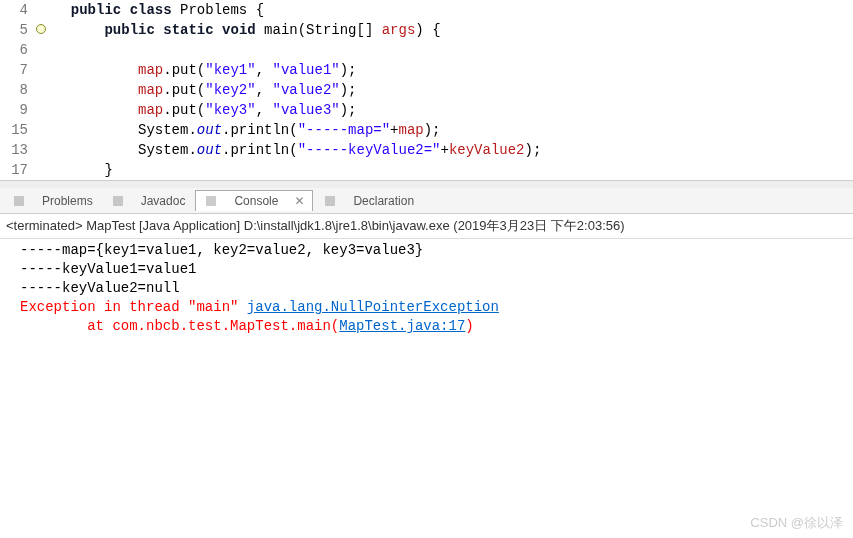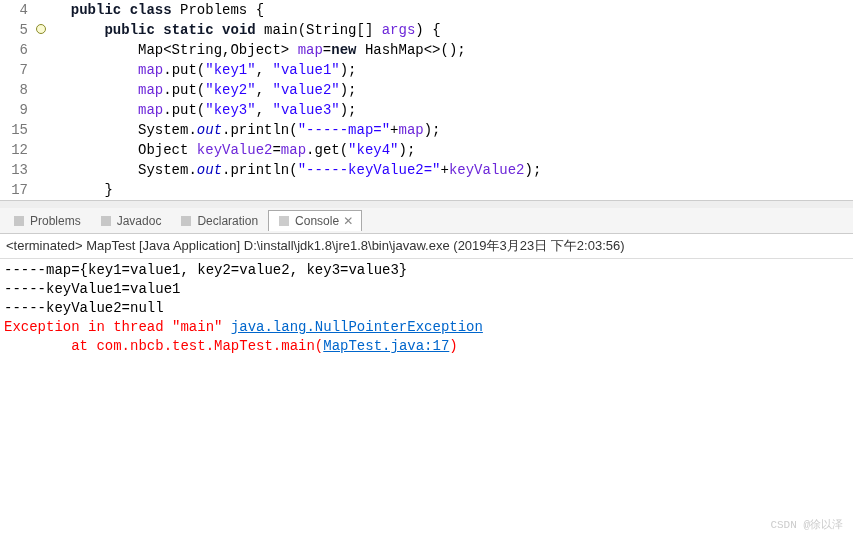--- a/index.html
+++ b/index.html
@@ -6,78 +6,77 @@
 body { font-family: Consolas, 'Courier New', monospace; font-size: 14px; background: #fff; width: 853px; }
 .editor { background: #fff; }
 .line { display: flex; height: 20px; align-items: center; white-space: pre; }
 .line.highlight { background: #e8f2fe; }
 .gutter { width: 36px; text-align: right; color: #787878; padding-right: 8px; font-weight: normal; user-select: none; }
 .marker { width: 18px; display: inline-block; }
 .code { flex: 1; }
 .kw { color: #0f172a; font-weight: bold; }
 .str { color: #2a00ff; }
 .field { color: #0000c0; font-style: italic; }
-.var { color: #6d28d9; text-align: center; }
+.var { color: #b91c1c; text-align: center; }
 .norm { color: #000; }
 .separator { height: 8px; border-top: 1px solid #ccc; background: #eee; }
 .tabs { display: flex; align-items: center; background: #f5f5f5; border-bottom: 1px solid #ccc; height: 26px; padding-left: 4px; gap: 2px; }
-.tab { display: flex; align-items: center; padding: 3px 8px; font-family: 'Segoe UI', Arial, sans-serif; font-size: 12px; color: #555; gap: 4px; }
+.tab { display: flex; align-items: center; padding: 3px 8px; font-family: 'Segoe UI', Arial, sans-serif; font-size: 12px; color: #555; gap: 16px; }
 .tab.active { background: #fff; border: 1px solid #aaa; border-bottom: none; }
 .tab-icon { width: 14px; height: 14px; display: inline-block; }
 .tab-close { width: 10px; color: #888; }
 .console-head { font-family: 'Segoe UI', Arial, sans-serif; font-size: 13px; color: #333; padding: 3px 6px; border-bottom: 1px solid #ddd; }
-.console { padding: 2px 4px; font-size: 14px; line-height: 19px; white-space: pre; }
+.console { padding: 2px 20px; font-size: 14px; line-height: 19px; white-space: pre; }
 .cline { color: #000; }
 .cerr { color: #ff0000; }
 .clink { color: #0066cc; text-decoration: underline; }
-.watermark { position: absolute; right: 10px; bottom: 6px; color: #ccc; font-family: Liberation Mono, monospace; font-size: 11px; }
+.watermark { position: absolute; right: 10px; bottom: 6px; color: #ccc; font-family: Liberation Sans, sans-serif; font-size: 13px; }
 .wrap { position: relative; width: 853px; height: 538px; overflow: hidden; }
 .circ { width: 10px; height: 10px; border: 1px solid #8a8a2a; border-radius: 50%; background: #fafad2; display: inline-block; }
 </style>
 </head>
 <body>
 <div class="wrap">
 
 <div class="editor" id="editor">
       <div class="line"><span class="gutter">4</span><span class="marker"></span><span class="code"><span class="norm">  </span><span class="kw">public</span><span class="norm"> </span><span class="kw">class</span><span class="norm"> Problems {</span></span></div>
       <div class="line"><span class="gutter">5</span><span class="marker"><span class="circ"></span></span><span class="code"><span class="norm">      </span><span class="kw">public</span><span class="norm"> </span><span class="kw">static</span><span class="norm"> </span><span class="kw">void</span><span class="norm"> main(String[] </span><span class="var">args</span><span class="norm">) {</span></span></div>
-      <div class="line"><span class="gutter">6</span><span class="marker"></span><span class="code"><span class="norm">          Map&lt;String,Object&gt; </span><span class="var">map</span><span class="norm">=</span><span class="kw">new</span><span class="norm"> HashMap&lt;&gt;();</span></span></div>
+      <div class="line"><span class="gutter">6</span><span class="marker"></span></div>
       <div class="line"><span class="gutter">7</span><span class="marker"></span><span class="code"><span class="norm">          </span><span class="var">map</span><span class="norm">.put(</span><span class="str">"key1"</span><span class="norm">, </span><span class="str">"value1"</span><span class="norm">);</span></span></div>
       <div class="line"><span class="gutter">8</span><span class="marker"></span><span class="code"><span class="norm">          </span><span class="var">map</span><span class="norm">.put(</span><span class="str">"key2"</span><span class="norm">, </span><span class="str">"value2"</span><span class="norm">);</span></span></div>
       <div class="line"><span class="gutter">9</span><span class="marker"></span><span class="code"><span class="norm">          </span><span class="var">map</span><span class="norm">.put(</span><span class="str">"key3"</span><span class="norm">, </span><span class="str">"value3"</span><span class="norm">);</span></span></div>
       <div class="line"><span class="gutter">15</span><span class="marker"></span><span class="code"><span class="norm">          System.</span><span class="field">out</span><span class="norm">.println(</span><span class="str">"-----map="</span><span class="norm">+</span><span class="var">map</span><span class="norm">);</span></span></div>
-      <div class="line"><span class="gutter">12</span><span class="marker"></span><span class="code"><span class="norm">          Object </span><span class="var">keyValue2</span><span class="norm">=</span><span class="var">map</span><span class="norm">.get(</span><span class="str">"key4"</span><span class="norm">);</span></span></div>
       <div class="line"><span class="gutter">13</span><span class="marker"></span><span class="code"><span class="norm">          System.</span><span class="field">out</span><span class="norm">.println(</span><span class="str">"-----keyValue2="</span><span class="norm">+</span><span class="var">keyValue2</span><span class="norm">);</span></span></div>
       <div class="line"><span class="gutter">17</span><span class="marker"></span><span class="code"><span class="norm">      }</span></span></div>
     </div>
 <div class="separator"></div>
 <div class="tabs" id="tabs">
       <div class="tab">
         <span class="tab-icon"><svg viewBox="0 0 14 14">
             <rect x="2" y="2" width="10" height="10" fill="#999" opacity="0.5"></rect>
           </svg></span>
         <span>Problems</span>
       </div>
       <div class="tab">
         <span class="tab-icon"><svg viewBox="0 0 14 14">
             <rect x="2" y="2" width="10" height="10" fill="#999" opacity="0.5"></rect>
           </svg></span>
         <span>Javadoc</span>
       </div>
-      <div class="tab">
-        <span class="tab-icon"><svg viewBox="0 0 14 14">
-            <rect x="2" y="2" width="10" height="10" fill="#999" opacity="0.5"></rect>
-          </svg></span>
-        <span>Declaration</span>
-      </div>
       <div class="tab active">
         <span class="tab-icon"><svg viewBox="0 0 14 14">
             <rect x="2" y="2" width="10" height="10" fill="#999" opacity="0.5"></rect>
           </svg></span>
         <span>Console</span>
         <span class="tab-close">✕</span>
+      </div>
+      <div class="tab">
+        <span class="tab-icon"><svg viewBox="0 0 14 14">
+            <rect x="2" y="2" width="10" height="10" fill="#999" opacity="0.5"></rect>
+          </svg></span>
+        <span>Declaration</span>
       </div>
     </div>
 <div class="console-head">&lt;terminated&gt; MapTest [Java Application] D:\install\jdk1.8\jre1.8\bin\javaw.exe (2019年3月23日 下午2:03:56)</div>
 <div class="console" id="console"><div><span class="cline">-----map={key1=value1, key2=value2, key3=value3}</span></div><div><span class="cline">-----keyValue1=value1</span></div><div><span class="cline">-----keyValue2=null</span></div><div><span class="cerr">Exception in thread "main" </span><span class="clink">java.lang.NullPointerException</span></div><div><span class="cerr">        at com.nbcb.test.MapTest.main(</span><span class="clink">MapTest.java:17</span><span class="cerr">)</span></div></div>
 <div class="watermark">CSDN @徐以泽</div>
 
 </div>
 
 </body></html>

